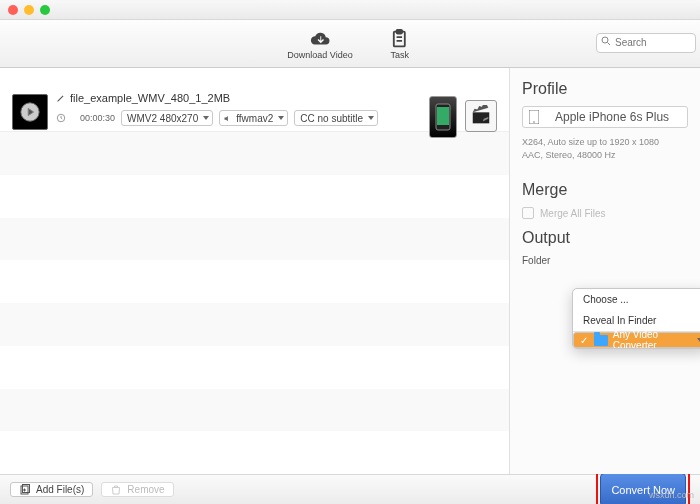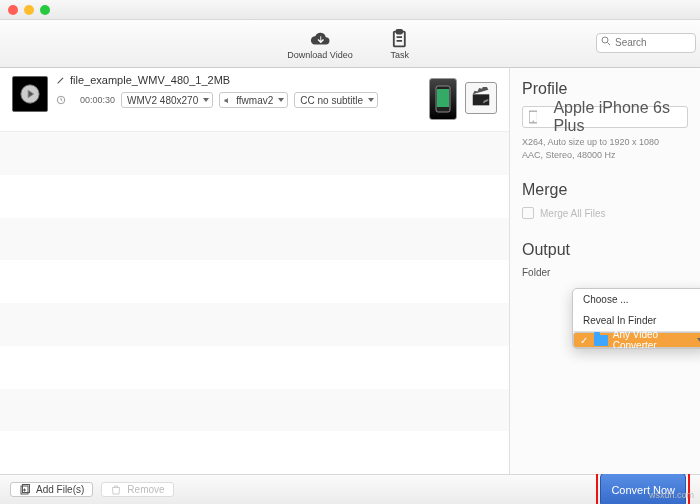--- a/index.html
+++ b/index.html
@@ -10,46 +10,46 @@
   .dot.red{background:#ff5f57;} .dot.yel{background:#ffbd2e;} .dot.grn{background:#28c940;}
   .toolbar { height: 48px; background: linear-gradient(#fdfdfd,#efefef); border-bottom:1px solid #ccc; display:flex; align-items:center; padding: 0 12px; position:relative;}
   .toolbar-center { position:absolute; left:50%; transform:translateX(-50%); display:flex; gap:34px; align-items:flex-start;}
   .tool { display:flex; flex-direction:column; align-items:center; font-size:9px; color:#444; }
   .tool svg { width:26px; height:22px; }
   .search { position:absolute; right:4px; top:12px; width:100px; }
   .search input { width:100%; height:20px; border:1px solid #ccc; border-radius:4px; padding:0 6px 0 18px; font-size:10px; background:#fff; }
   .search .mag { position:absolute; left:4px; top:3px; width:12px; height:12px; color:#888;}
   .content { display:flex; height: 406px; }
   .main { flex:1; display:flex; flex-direction:column; border-right:1px solid #e0e0e0; }
-  .filerow { height:64px; padding: 6px 12px; border-bottom:1px solid #eee; display:flex; align-items:flex-start; gap:8px; position:relative;}
+  .filerow { height:64px; padding: 24px 12px; border-bottom:1px solid #eee; display:flex; align-items:flex-start; gap:8px; position:relative;}
   .thumb { width:36px; height:36px; background:#000; border:1px solid #666; border-radius:2px; display:flex; align-items:center; justify-content:center; margin-top:2px;}
   .thumb svg{width:22px;height:22px;fill:#d0d0d0;stroke:#888;}
   .meta { flex:1; }
   .fname { display:flex; align-items:center; gap:4px; font-size:11px; color:#333;}
   .fname svg{width:10px;height:10px;}
   .meta-row2 { display:flex; align-items:center; gap:6px; margin-top:6px; font-size:9px; color:#666;}
   .clock{display:flex;align-items:center; gap:14px;}
   .sel { height:16px; font-size:10px; border:1px solid #c9c9c9; border-radius:3px; background:#fff; color:#444; padding:0 14px 0 5px; display:flex; align-items:center; position:relative;}
   .sel::after{content:"";position:absolute;right:3px;top:5px;border-left:3px solid transparent;border-right:3px solid transparent;border-top:4px solid #666;}
   .sel.pre{padding-left:16px;}
   .sel .vol{position:absolute;left:3px;top:3px;width:9px;height:9px;}
   .right-icons { display:flex; gap:8px; align-items:flex-start; margin-top:4px;}
   .ri { width:28px; height:42px; border:1px solid #999; border-radius:3px; display:flex;align-items:center;justify-content:center;font-size:15px;}
   .ri.phone{background:linear-gradient(#444,#000);color:#fff;font-size:8px;}
   .ri.edit{width:32px;height:32px;background:#f7f7f7; margin-top:4px;}
   .stripes {flex:1; display:flex; flex-direction:column;}
   .stripe{flex:1;} .stripe.alt{background:#f9f9f9;}
   .side { width:190px; background:#fbfbfb; padding:12px; font-size:11px; color:#555; position:relative;}
   .section-h{font-size:16px;color:#444;margin-bottom:8px;}
-  .profile-sel{height:22px;border:1px solid #d0d0d0;background:#fff;border-radius:3px;display:flex;align-items:center;gap:16px;padding:0 6px;font-size:16px;}
+  .profile-sel{height:22px;border:1px solid #d0d0d0;background:#fff;border-radius:3px;display:flex;align-items:center;gap:16px;padding:0 6px;font-size:12px;}
   .profile-info{font-size:9px;color:#888;line-height:1.4;margin-top:8px;}
   .merge{margin-top:20px;}
   .chk{display:flex;align-items:center;gap:6px;margin-top:8px;color:#bbb;font-size:10px;}
   .chk .box{width:12px;height:12px;border:1px solid #ccc;border-radius:2px;}
-  .out{margin-top:22px;}
+  .out{margin-top:10px;}
   .folderrow{display:flex;align-items:center;gap:6px;margin-top:6px;font-size:10px;}
   .menu{position:absolute; left:62px; top:220px; width:136px; background:#fff; border:1px solid #c8c8c8; border-radius:5px; box-shadow:0 4px 14px rgba(0,0,0,0.2); font-size:10px; overflow:hidden;}
   .menu .mi{padding:5px 10px; color:#333;}
   .menu .sep{height:1px;background:#e2e2e2;}
   .menu .mi.sel{background:#f6a23c;color:#fff;display:flex;align-items:center;gap:5px;padding:5px 6px;}
   .menu .check{width:10px;color:#fff;}
   .menu .fold{width:14px;height:11px;background:#3fa6ff;border-radius:1px;position:relative;}
   .menu .fold::before{content:"";position:absolute;left:0;top:-3px;width:6px;height:3px;background:#3fa6ff;border-radius:1px 1px 0 0;}
   .footer{height:30px;border-top:1px solid #d8d8d8;background:linear-gradient(#fafafa,#ececec);display:flex;align-items:center;padding:0 10px;}
   .fbtn{display:flex;align-items:center;gap:5px;height:15px;padding:0 8px;border:1px solid #c8c8c8;border-radius:3px;background:#fff;font-size:10px;color:#444;margin-right:8px;}

